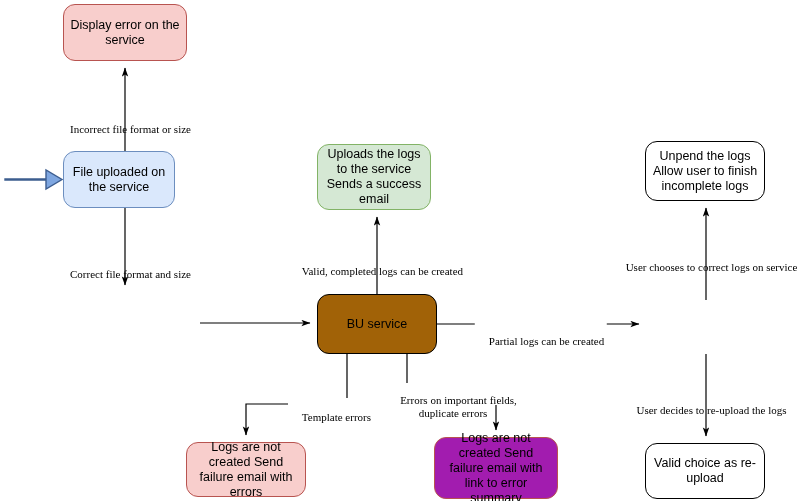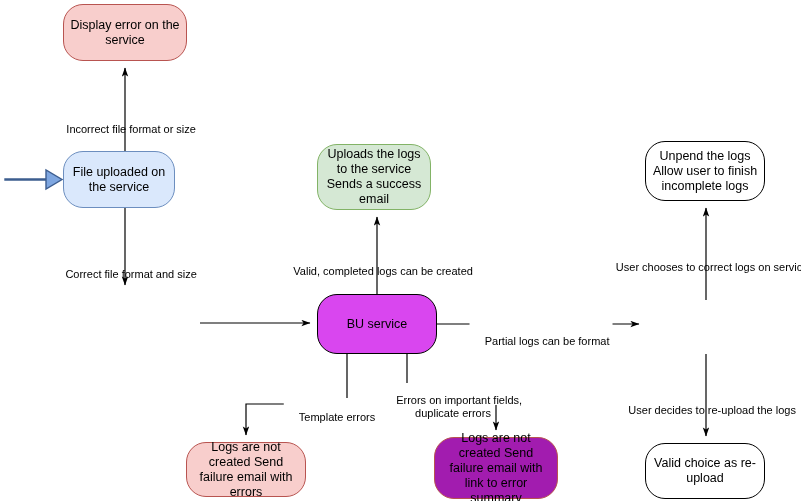--- a/index.html
+++ b/index.html
@@ -20,40 +20,41 @@
     left: 0;
     top: 0;
     width: 801px;
     height: 501px;
     pointer-events: none;
   }
   .node {
     position: absolute;
     box-sizing: border-box;
     border: 1px solid #000000;
-    border-radius: 20px;
+    border-radius: 12px;
     display: flex;
     align-items: center;
     justify-content: flex-start;
     text-align: center;
     font-size: 12.5px;
     line-height: 15px;
     color: #000000;
     padding: 18px 6px;
     background: #ffffff;
   }
   .node span { display: block; width: 100%; }
   .edge-label {
     position: absolute;
     font-size: 11px;
     line-height: 13px;
     color: #000000;
     text-align: center;
     white-space: pre;
     background: transparent;
+    font-family: Liberation Serif, serif;
   }
 </style>
 </head>
 <body>
 
 <div id="canvas">
 
   <svg id="edges" viewBox="0 0 801 501">
     <defs>
       <marker id="ah" markerWidth="10" markerHeight="10" refX="8.6" refY="3.2" orient="auto" markerUnits="userSpaceOnUse">
@@ -91,21 +92,21 @@
 
   <div class="node" style="left:63px; top:151px; width:112px; height:57px; background:#dae8fc; border-color:#6c8ebf;">
     <span>File uploaded on the service</span>
   </div>
 
 
   <div class="node" style="left:317px; top:144px; width:114px; height:66px; background:#d5e8d4; border-color:#82b366;">
     <span>Uploads the logs to the service Sends a success email</span>
   </div>
 
-  <div class="node" style="left:317px; top:294px; width:120px; height:60px; background:#d946ef; border-color:#000000;">
+  <div class="node" style="left:317px; top:294px; width:120px; height:60px; background:#a16207; border-color:#000000;">
     <span>BU service</span>
   </div>
 
   <div class="node" style="left:645px; top:141px; width:120px; height:60px; background:#ffffff; border-color:#000000;">
     <span>Unpend the logs Allow user to finish incomplete logs</span>
   </div>
 
 
   <div class="node" style="left:186px; top:442px; width:120px; height:55px; background:#f8cecc; border-color:#b85450;">
     <span>Logs are not created Send failure email with errors</span>
@@ -129,21 +130,21 @@
 
   <div class="edge-label" style="left:377px; top:252px; transform:translate(-50%,0);">
     <span>Valid, completed logs can be created</span>
   </div>
 
   <div class="edge-label" style="left:706px; top:248px; transform:translate(-50%,0);">
     <span>User chooses to correct logs on service</span>
   </div>
 
   <div class="edge-label" style="left:541px; top:322px; transform:translate(-50%,0); background:#ffffff; padding:0 3px;">
-    <span>Partial logs can be format</span>
+    <span>Partial logs can be created</span>
   </div>
 
   <div class="edge-label" style="left:331px; top:398px; transform:translate(-50%,0); background:#ffffff; padding:0 3px;">
     <span>Template errors</span>
   </div>
 
   <div class="edge-label" style="left:453px; top:381px; transform:translate(-50%,0);">
     <span>Errors on important fields,
 duplicate errors</span>
   </div>

